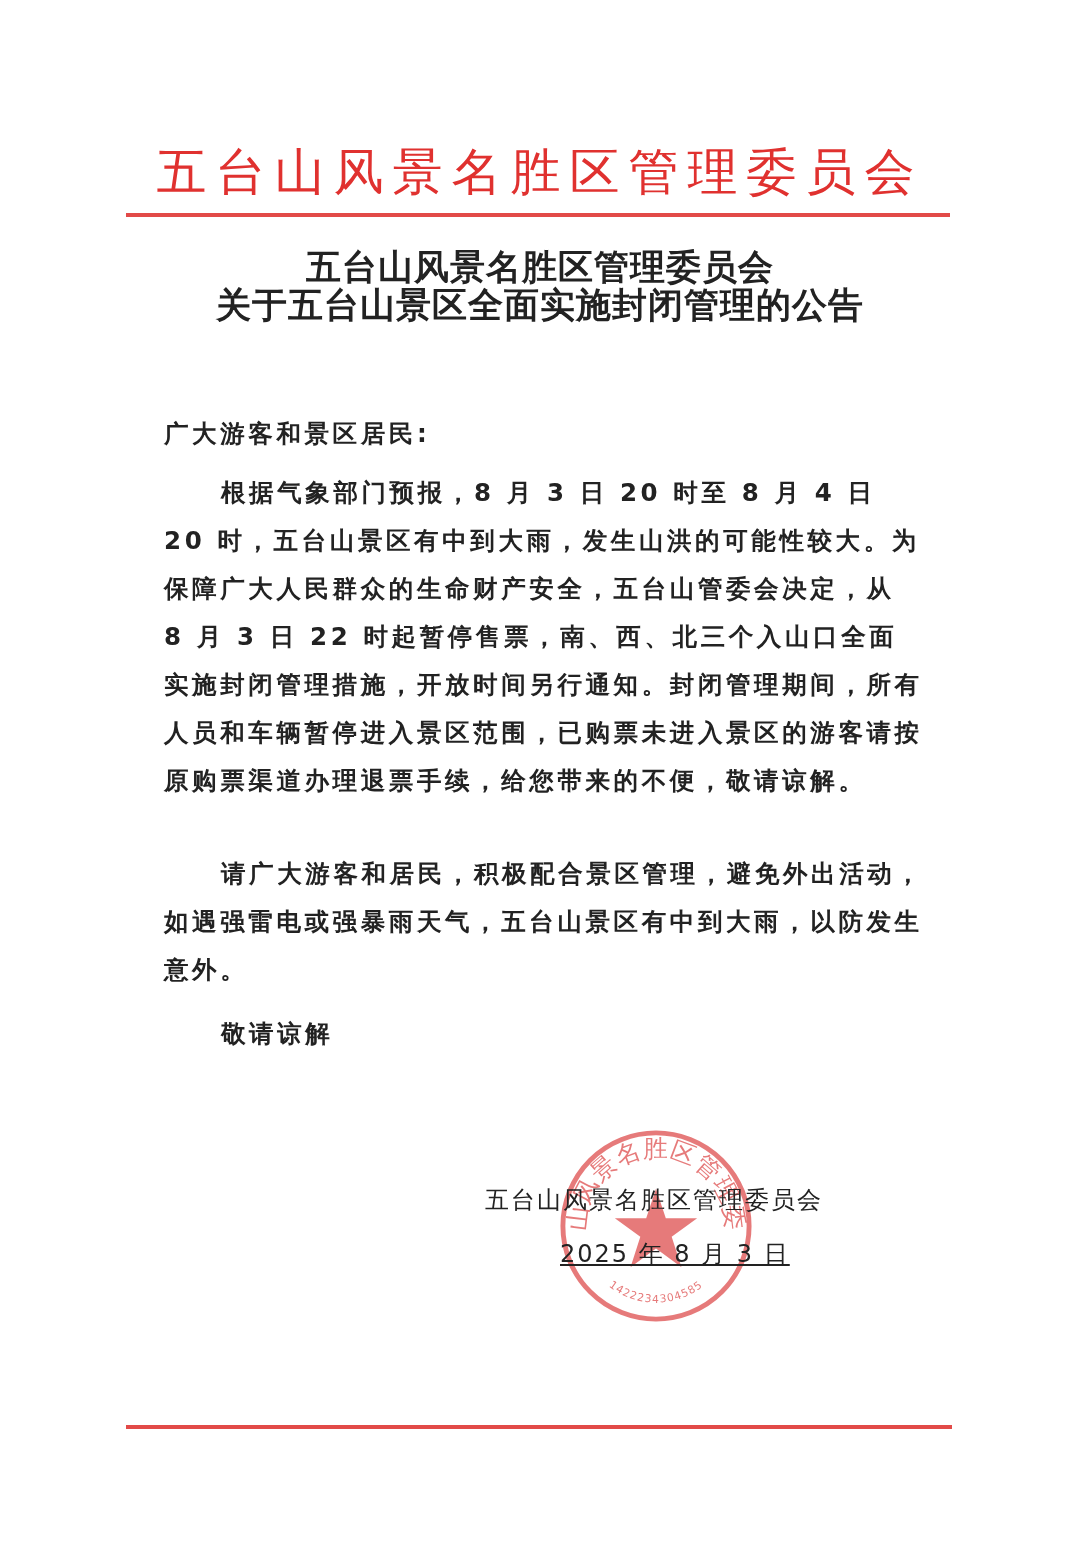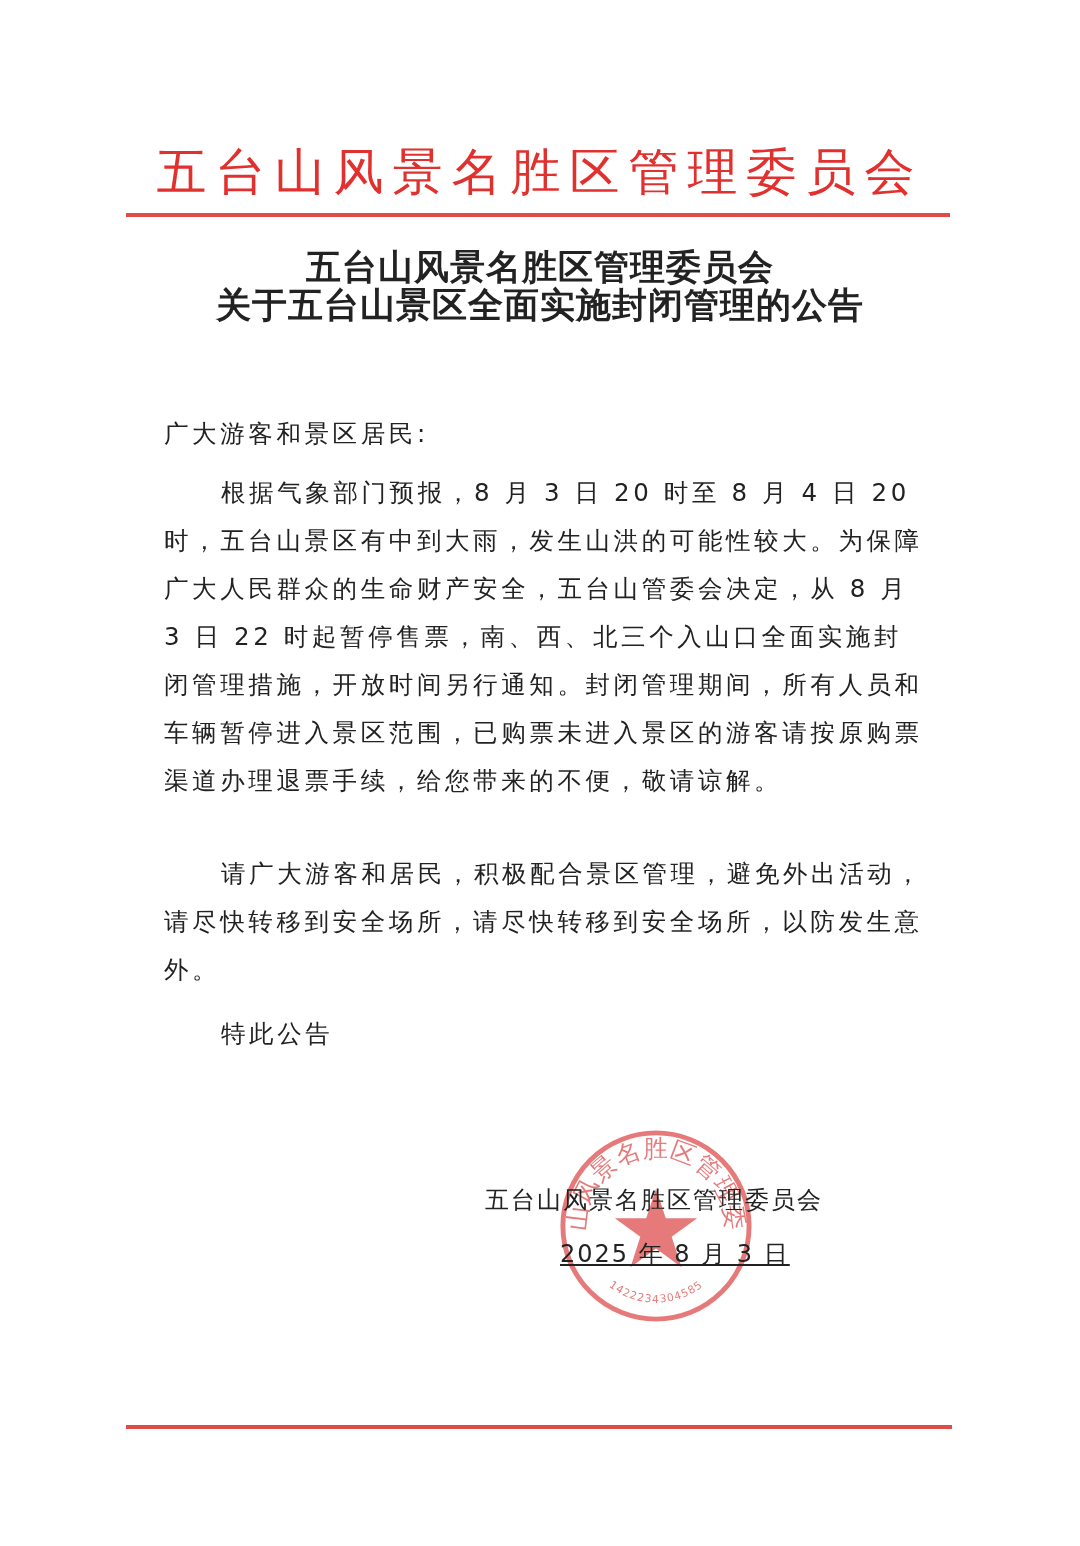--- a/index.html
+++ b/index.html
@@ -17,21 +17,21 @@
   .rule-bottom { left:126px; width:826px; top:1425px; }
   .title {
     position:absolute; left:140px; width:800px; text-align:center;
     font-size:35px; font-weight:bold; color:#222; letter-spacing:1px;
     font-family:"DejaVu Serif", serif;
   }
   .title-1 { top:244px; }
   .title-2 { top:282px; }
   .body-text {
     position:absolute; left:164px; width:760px; font-size:24.5px; line-height:48px;
-    color:#222; font-family:"DejaVu Sans", sans-serif; letter-spacing:3.6px;
+    color:#222; font-family:"DejaVu Sans", sans-serif; letter-spacing:3.6px;font-weight:bold;
   }
   .salutation { top:410px; }
   .para1 { top:469px; text-indent:57px; }
   .para2 { top:850px; text-indent:57px; }
   .closing { top:1010px; text-indent:57px; }
   .sign {
     position:absolute; font-size:24px; color:#222; font-family:"DejaVu Sans", sans-serif;
     letter-spacing:2px;
   }
   .sign-org { left:485px; top:1184px; z-index:2; }
@@ -45,22 +45,22 @@
 <body>
 
 <div class="letterhead">五台山风景名胜区管理委员会</div>
 <div class="red-rule rule-top"></div>
 
 <div class="title title-1">五台山风景名胜区管理委员会</div>
 <div class="title title-2">关于五台山景区全面实施封闭管理的公告</div>
 
 <div class="body-text salutation">广大游客和景区居民:</div>
 <div class="body-text para1">根据气象部门预报，8 月 3 日 20 时至 8 月 4 日 20 时，五台山景区有中到大雨，发生山洪的可能性较大。为保障广大人民群众的生命财产安全，五台山管委会决定，从 8 月 3 日 22 时起暂停售票，南、西、北三个入山口全面实施封闭管理措施，开放时间另行通知。封闭管理期间，所有人员和车辆暂停进入景区范围，已购票未进入景区的游客请按原购票渠道办理退票手续，给您带来的不便，敬请谅解。</div>
-<div class="body-text para2">请广大游客和居民，积极配合景区管理，避免外出活动，请尽快转移到安全场所，请尽快转移到安全场所，以防发生意外。</div>
-<div class="body-text closing">特此公告</div>
+<div class="body-text para2">请广大游客和居民，积极配合景区管理，避免外出活动，如遇强雷电或强暴雨天气，五台山景区有中到大雨，以防发生意外。</div>
+<div class="body-text closing">敬请谅解</div>
 
 <svg class="seal" viewBox="0 0 200 200">
   <defs>
     <path id="sealArc" d="M 30 118 A 72 72 0 1 1 170 118"></path>
     <path id="codeArc" d="M 40 150 A 78 78 0 0 0 160 150"></path>
   </defs>
   <circle cx="100" cy="100" r="95" fill="none" stroke="#e05a5a" stroke-width="5"></circle>
   <text font-size="25" fill="#e05a5a" font-family="DejaVu Sans, sans-serif" letter-spacing="1">
     <textPath href="#sealArc" startOffset="50%" text-anchor="middle">五台山风景名胜区管理委员会</textPath>
   </text>

